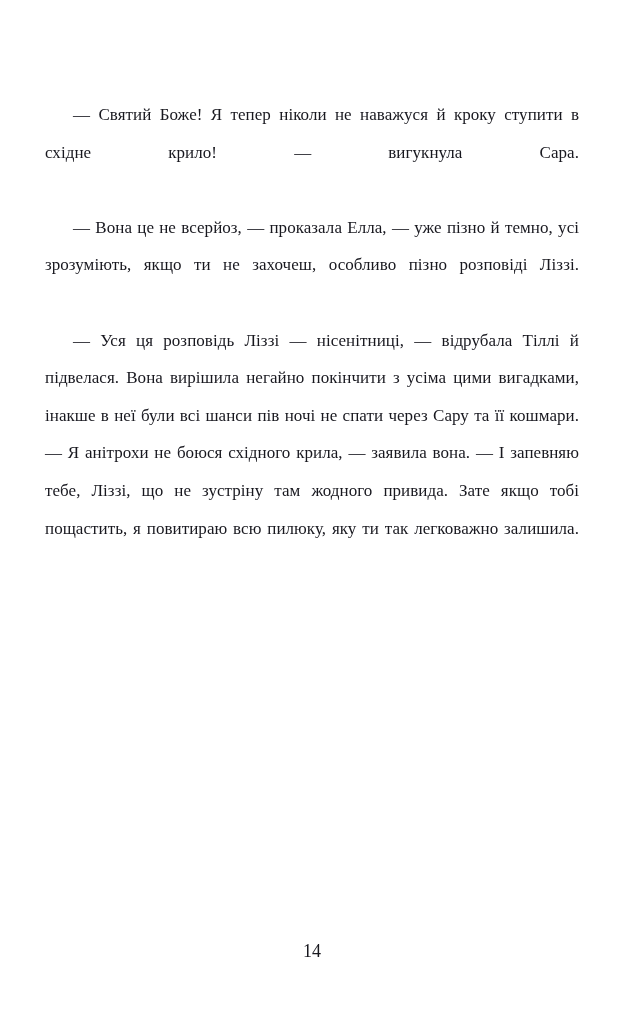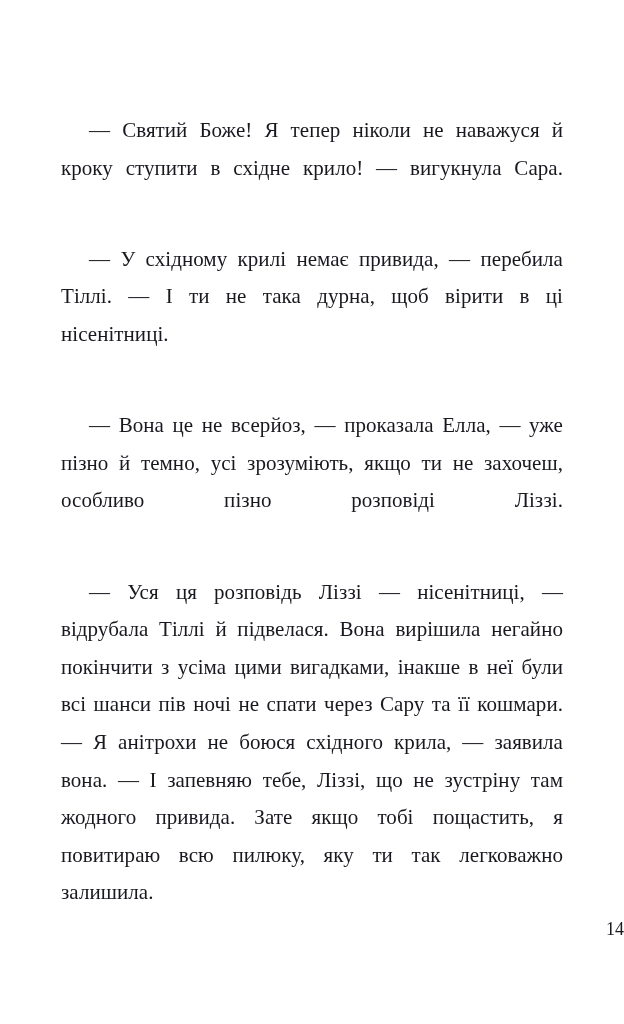--- a/index.html
+++ b/index.html
@@ -19,59 +19,58 @@
     height: 1024px;
     background: #ffffff;
   }
   .text-block {
     position: absolute;
     left: 45px;
     top: 96px;
     width: 534px;
   }
   .para {
-    margin: 16px;
-    font-size: 21px;
+    margin: 0;
+    font-size: 17px;
     line-height: 37.6px;
     color: #18181f;
     text-align: justify;
     text-indent: 28px;
     letter-spacing: 0.05px;
     word-spacing: 0.2px;
     -webkit-font-smoothing: antialiased;
   }
   
   .para::after {
     content: "";
     display: inline-block;
     width: 100%;
   }
   .para.no-stretch::after {
     display: none;
   }
   .page-number {
     position: absolute;
     left: 0;
-    top: 918px;
+    top: 940px;
     width: 624px;
-    text-align: right;
+    text-align: center;
     font-size: 18px;
     line-height: 22px;
     color: #18181f;
     font-family: "Liberation Serif", "DejaVu Serif", serif;
   }
 </style>
 </head>
 <body>
 
 <div class="page">
 
   <div class="text-block">
     <p class="para">— Святий Боже! Я тепер ніколи не наважуся й кроку ступити в східне крило! — вигукнула Сара.</p>
-    <p class="para">— У східному крилі немає привида, — перебила Тіллі. — І ти не така дурна, щоб вірити в ці нісенітниці.</p>
     <p class="para">— Вона це не всерйоз, — проказала Елла, — уже пізно й темно, усі зрозуміють, якщо ти не захочеш, особливо пізно розповіді Ліззі.</p>
     <p class="para">— Уся ця розповідь Ліззі — нісенітниці, — відрубала Тіллі й підвелася. Вона вирішила негайно покінчити з усіма цими вигадками, інакше в неї були всі шанси пів ночі не спати через Сару та її кошмари. — Я анітрохи не боюся східного крила, — заявила вона. — І запевняю тебе, Ліззі, що не зустріну там жодного привида. Зате якщо тобі пощастить, я повитираю всю пилюку, яку ти так легковажно залишила.</p>
 
   </div>
 
   <div class="page-number">14</div>
 
 </div>
 
 </body></html>

